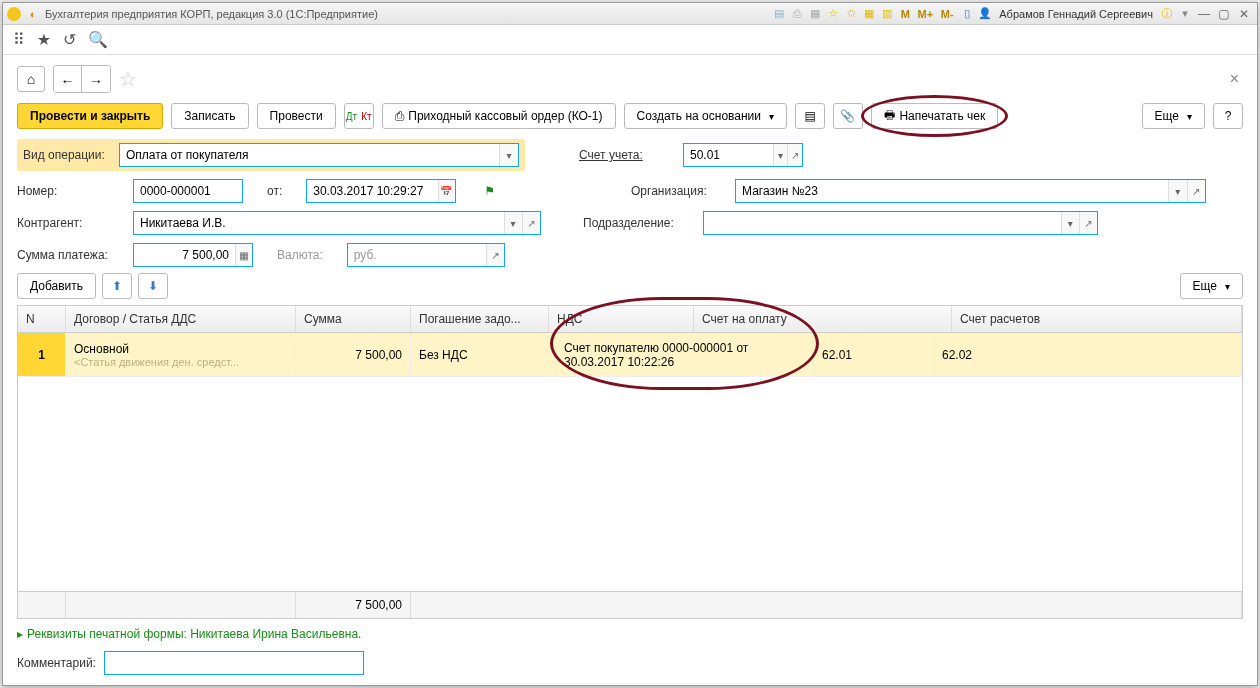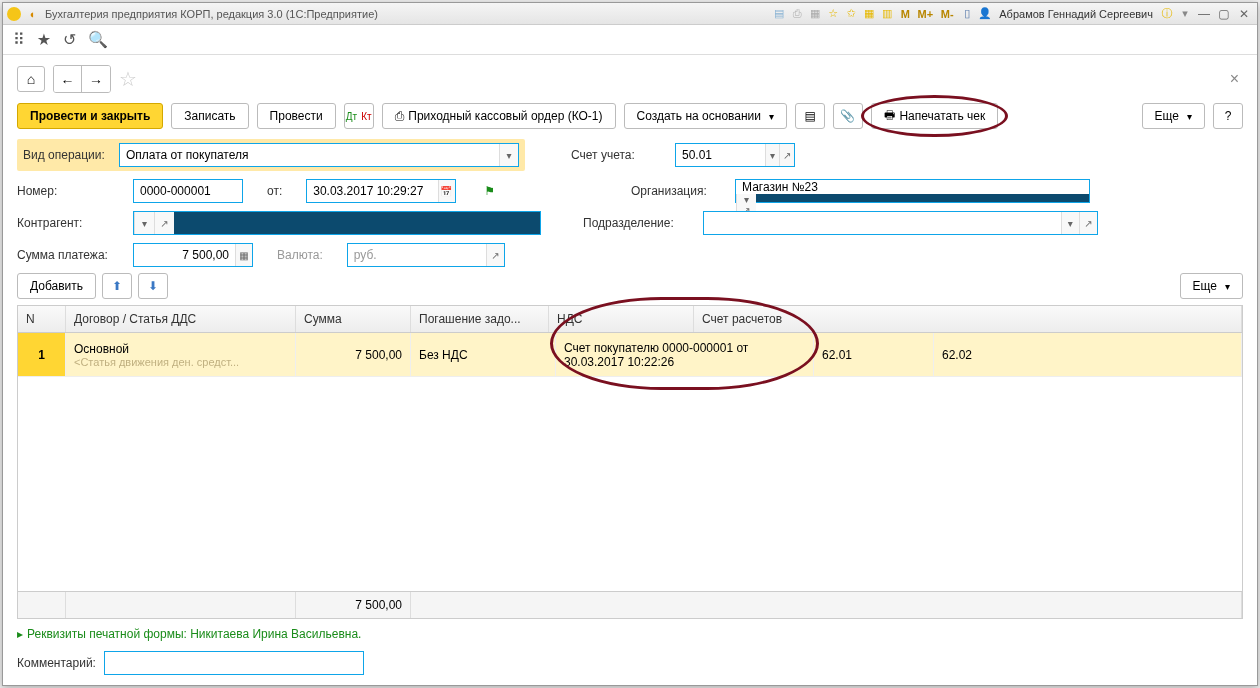--- a/index.html
+++ b/index.html
@@ -161,50 +161,51 @@
 
     <div class="form-area">
       <div class="form-row">
         <span class="yellowbg">
           <span class="label" style="width:88px;display:inline-block;">Вид операции:</span>
           <span class="input-wrap" style="width:400px;">
             <input value="Оплата от покупателя" style="">
             <span class="ibtn">▾</span>
           </span>
         </span>
-        <span class="label" style="width:80px;margin-left:22px;">Счет учета:</span>
+        <span class="label" style="width:80px;margin-left:30px;text-decoration:underline;">Счет учета:</span>
         <span class="input-wrap" style="width:120px;">
           <input value="50.01" style="">
           <span class="ibtn">▾</span>
           <span class="ibtn">↗</span>
         </span>
       </div>
 
       <div class="form-row">
         <span class="label" style="width:92px;">Номер:</span>
         <span class="input-wrap" style="width:110px;">
           <input value="0000-000001" style="">
         </span>
         <span class="label">от:</span>
         <span class="input-wrap" style="width:150px;">
           <input value="30.03.2017 10:29:27" style="">
           <span class="ibtn">📅</span>
         </span>
         <span style="margin-left:4px;color:#1a8c1a;cursor:pointer;">⚑</span>
         <span class="label" style="width:80px;margin-left:112px;">Организация:</span>
-        <span class="input-wrap" style="width:355px;flex-direction:column;">
+        <span class="input-wrap" style="width:471px;">
           <input value="Магазин №23" style="">
           <span class="ibtn">▾</span>
           <span class="ibtn">↗</span>
         </span>
       </div>
 
       <div class="form-row">
         <span class="label" style="width:92px;">Контрагент:</span>
         <span class="input-wrap" style="width:408px;">
+          <input value="Никитаева И.В." style="">
           <span class="ibtn">▾</span>
           <span class="ibtn">↗</span>
         </span>
         <span class="label" style="width:96px;margin-left:18px;">Подразделение:</span>
         <span class="input-wrap" style="width:395px;">
           <input value="" style="">
           <span class="ibtn">▾</span>
           <span class="ibtn">↗</span>
         </span>
       </div>
@@ -231,20 +232,21 @@
       <button class="btn btn-dropdown">Еще</button>
     </div>
 
     <div class="table-container">
       <div class="thead">
         <div class="th col-n">N</div>
         <div class="th col-contract">Договор / Статья ДДС</div>
         <div class="th col-sum" style="text-align:left;">Сумма</div>
         <div class="th col-pay">Погашение задо...</div>
         <div class="th col-vat">НДС</div>
+        <div class="th col-invoice">Счет на оплату</div>
         <div class="th" style="flex:1;">Счет расчетов</div>
       </div>
       <div class="tbody">
         <div class="trow">
           <div class="td num col-n">1</div>
           <div class="td col-contract">
             <span>Основной</span>
             <span class="sub-text">&lt;Статья движения ден. средст...</span>
           </div>
           <div class="td col-sum" style="text-align:right;align-items:flex-end;">7 500,00</div>

